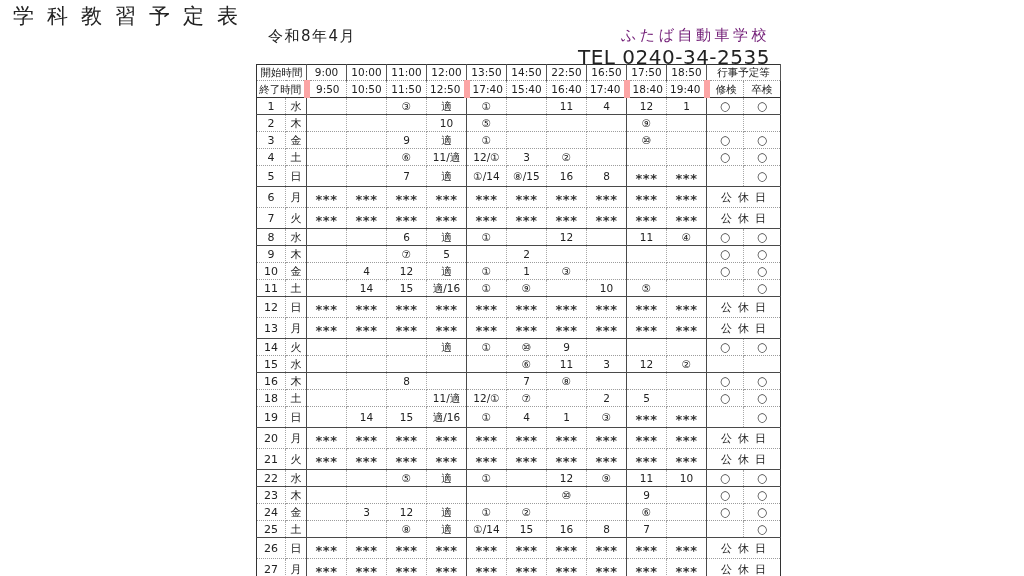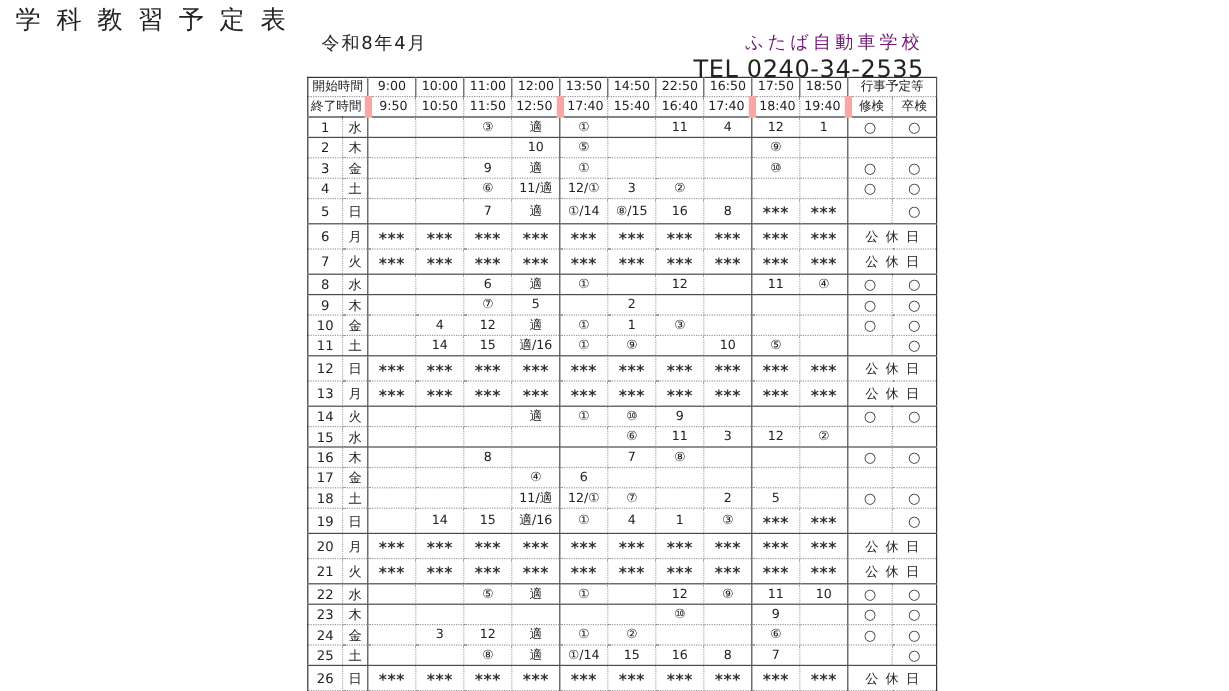--- a/index.html
+++ b/index.html
@@ -357,36 +357,20 @@
           <td class="slot"></td>
           <td class="slot">7</td>
           <td class="slot">⑧</td>
           <td class="slot v-strong"></td>
           <td class="slot"></td>
           <td class="slot v-strong"></td>
           <td class="check">○</td>
           <td class="check vlast">○</td>
         </tr>
         <tr>
-          <td class="day">17</td>
-          <td class="dow v-strong">金</td>
-          <td class="slot"></td>
-          <td class="slot"></td>
-          <td class="slot"></td>
-          <td class="slot v-strong">④</td>
-          <td class="slot">6</td>
-          <td class="slot"></td>
-          <td class="slot"></td>
-          <td class="slot v-strong"></td>
-          <td class="slot"></td>
-          <td class="slot v-strong"></td>
-          <td class="check"></td>
-          <td class="check vlast"></td>
-        </tr>
-        <tr>
           <td class="day">18</td>
           <td class="dow v-strong">土</td>
           <td class="slot"></td>
           <td class="slot"></td>
           <td class="slot"></td>
           <td class="slot v-strong">11/適</td>
           <td class="slot">12/①</td>
           <td class="slot">⑦</td>
           <td class="slot"></td>
           <td class="slot v-strong">2</td>

